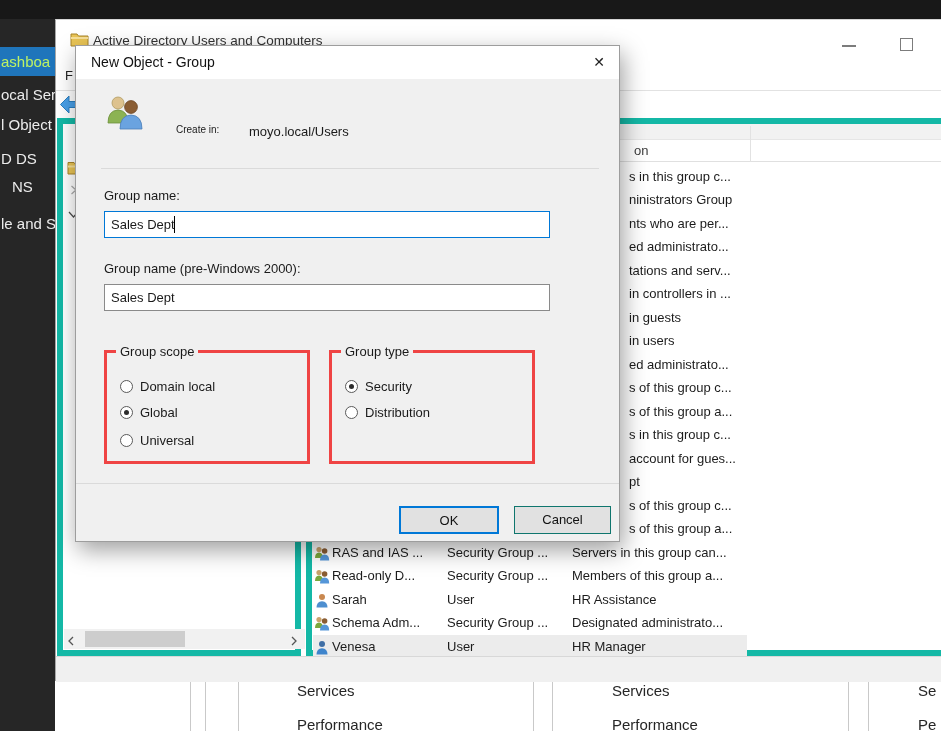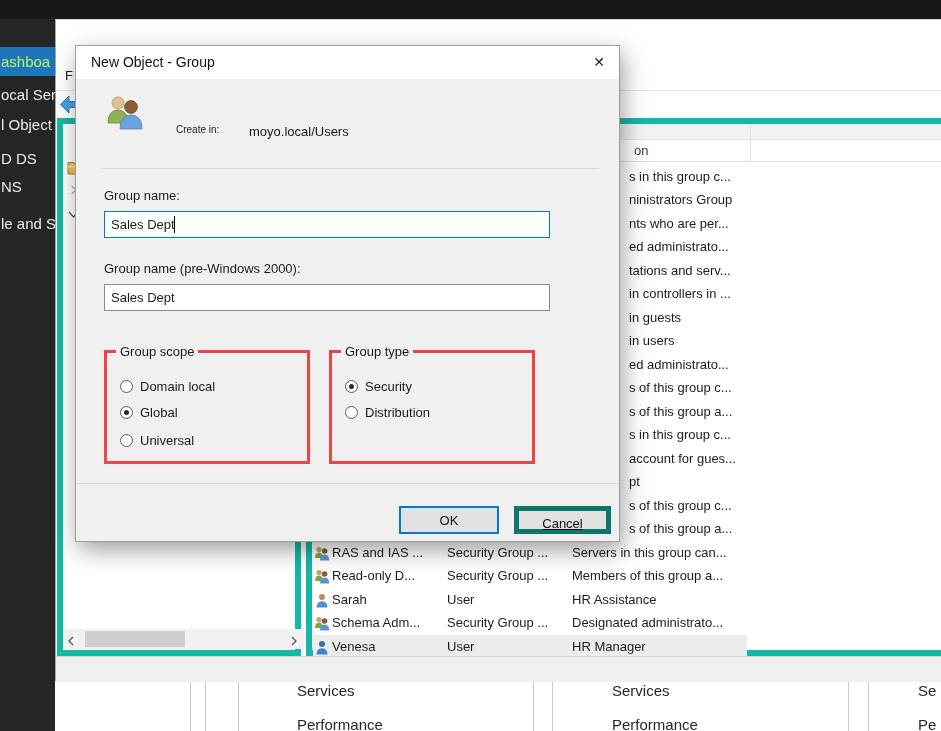--- a/index.html
+++ b/index.html
@@ -68,54 +68,65 @@
   .groupbox{position:absolute;top:304px;width:206px;height:114px;border:3px solid #ef4444;}
   .gb-legend{position:absolute;left:9px;top:-9px;background:#f0f0f0;padding:0 4px;font-size:13px;}
   .radio-row{position:absolute;left:13px;height:16px;}
   .radio{position:absolute;left:0;top:1px;width:13px;height:13px;border:1px solid #5a5a5a;border-radius:50%;background:#fff;}
   .radio.sel::after{content:"";position:absolute;left:3px;top:3px;width:5px;height:5px;border-radius:50%;background:#2b2b2b;}
   .radio-lbl{position:absolute;left:20px;top:0;font-size:13px;white-space:nowrap;}
   .dlg-sep2{position:absolute;left:0;top:437px;width:100%;height:1px;background:#dadada;}
   .btn{position:absolute;top:460px;height:28px;background:#e1e1e1;font-size:13px;text-align:center;
        line-height:25px;color:#111;cursor:default;}
   .btn-ok{left:323px;width:100px;border:2px solid #0078d7;}
-  .btn-cancel{left:438px;width:97px;border:5px solid #0f766e;line-height:26px;text-decoration:underline;}
+  .btn-cancel{left:438px;width:97px;border:1px solid #0f766e;line-height:26px;}
 </style>
 </head>
 <body>
 
 <div id="root">
 
   <div class="sm-topbar"></div>
   <div class="sm-sidebar">
     <div class="sm-item selected" style="top:28px;">ashboa</div>
     <div class="sm-item" style="top:63px;">ocal Ser</div>
     <div class="sm-item" style="top:93px;">l Object</div>
     <div class="sm-item" style="top:127px;">D DS</div>
-    <div class="sm-item" style="top:155px;">NS</div>
+    <div class="sm-item" style="top:155px;margin-left:11px;">NS</div>
     <div class="sm-item" style="top:192px;">le and S</div>
   </div>
 
   <div class="sm-bottom">
     <div class="tile-line" style="left:135px;"></div>
     <div class="tile-line" style="left:150px;"></div>
     <div class="tile-line" style="left:183px;"></div>
     <div class="tile-line" style="left:478px;"></div>
     <div class="tile-line" style="left:497px;"></div>
     <div class="tile-line" style="left:793px;"></div>
     <div class="tile-line" style="left:813px;"></div>
     <div class="tile-text" style="left:242px;top:1px;">Services</div>
     <div class="tile-text" style="left:242px;top:35px;">Performance</div>
     <div class="tile-text" style="left:557px;top:1px;">Services</div>
     <div class="tile-text" style="left:557px;top:35px;">Performance</div>
     <div class="tile-text" style="left:863px;top:1px;">Se</div>
     <div class="tile-text" style="left:863px;top:35px;">Pe</div>
   </div>
 
   <div class="aduc">
+    <div class="aduc-titlebar">
+      <span style="position:absolute;left:14px;top:11px;">
+        <svg width="19" height="16" viewBox="0 0 19 16">
+          <path d="M1 3 h6 l1.5 2 H18 v10 H1 z" fill="#e9c455" stroke="#a8842a" stroke-width="1"></path>
+          <path d="M1 6 h17 v2 H1 z" fill="#f7e09a"></path>
+        </svg>
+      </span>
+      <span class="aduc-title-text">Active Directory Users and Computers</span>
+      <span class="win-min"></span>
+      <span class="win-max"></span>
+    </div>
 
     <div class="aduc-menubar">
       <span class="aduc-menu-f">F</span>
     </div>
 
     <div class="aduc-toolbar">
       <span style="position:absolute;left:3px;top:3px;">
         <svg width="23" height="21" viewBox="0 0 23 21">
           <path d="M10 2 L1.5 10.5 L10 19 V13.5 H21.5 V7.5 H10 Z" fill="#49a0e8" stroke="#2a7fc0" stroke-width="1"></path>
         </svg>

